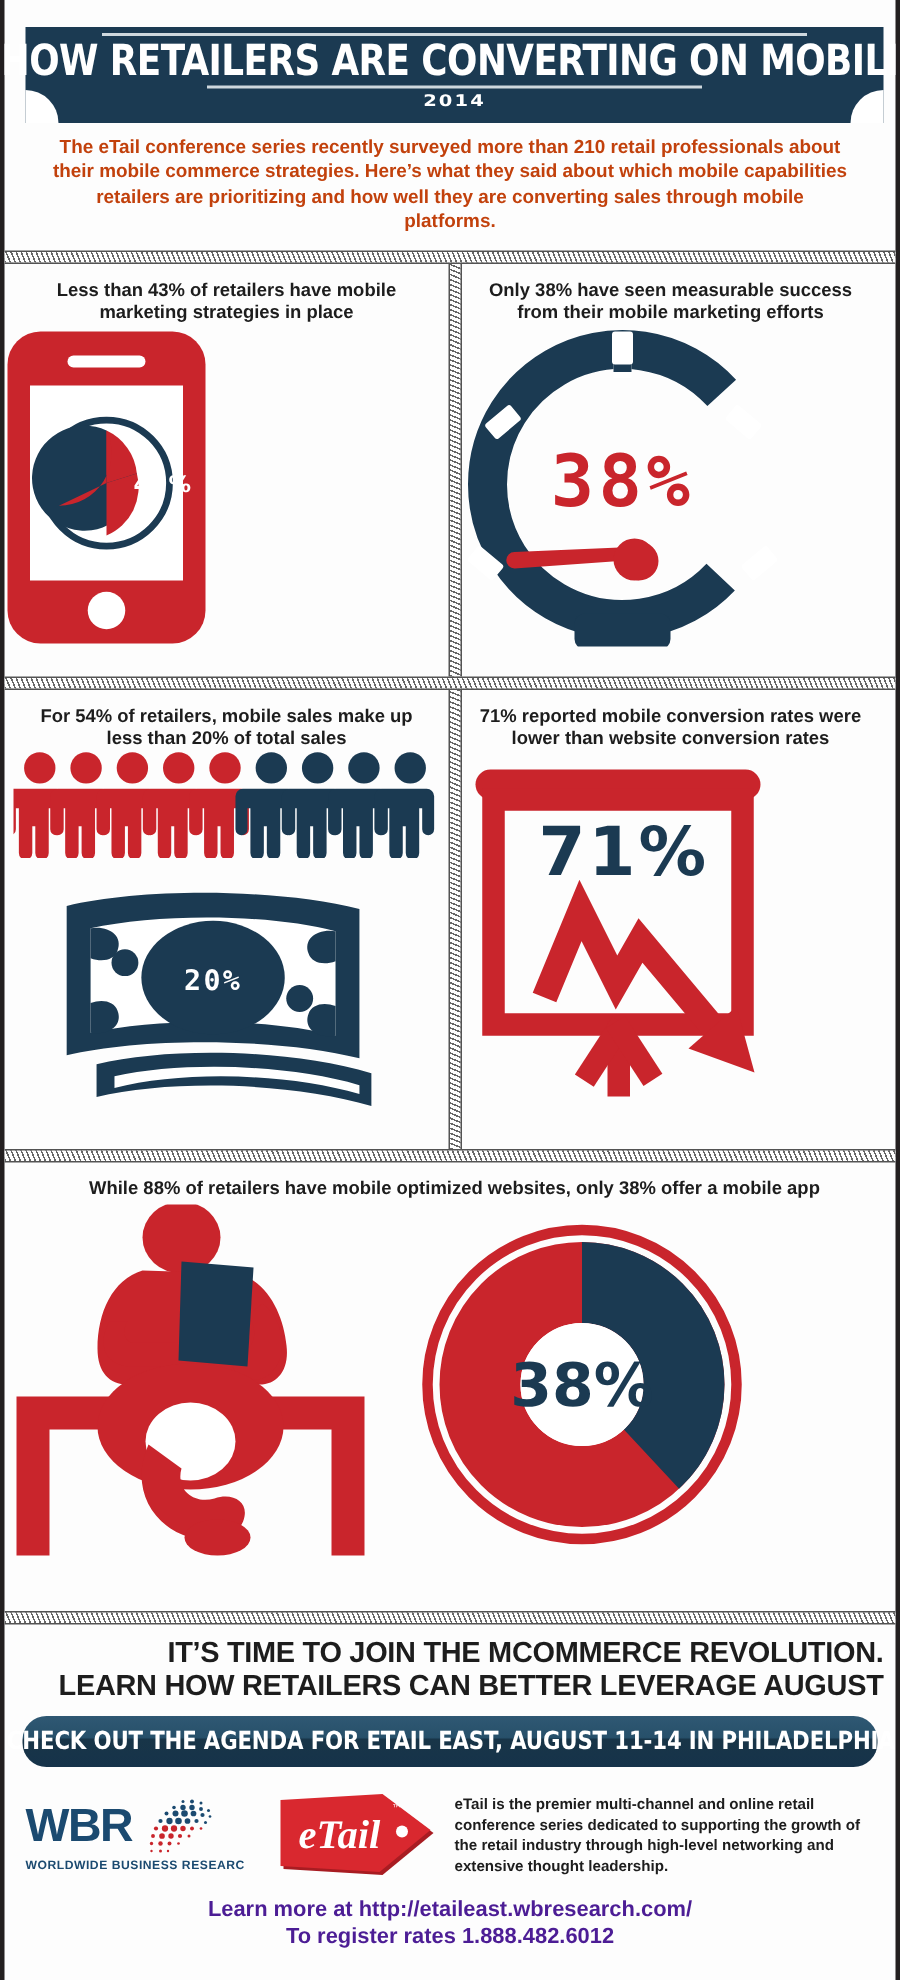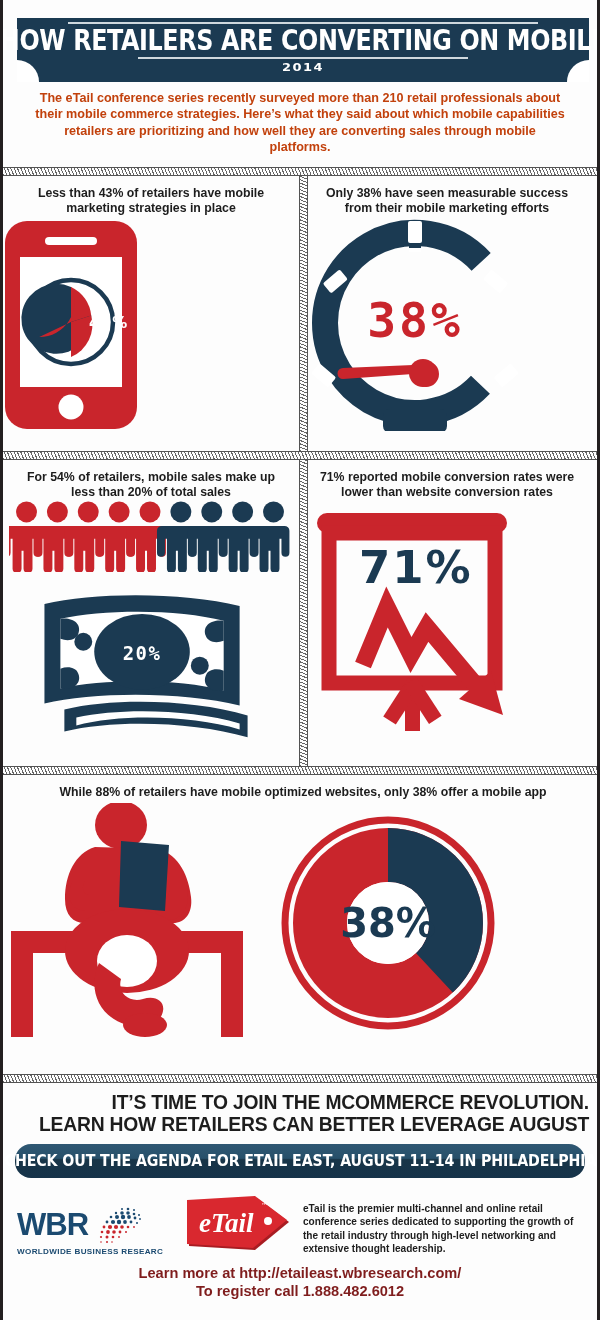--- a/index.html
+++ b/index.html
@@ -151,21 +151,21 @@
     font-family: "Liberation Sans Narrow", "DejaVu Sans Condensed", "Liberation Sans", sans-serif;
     font-weight: 700;
     font-size: 16.6px;
     letter-spacing: -0.1px;
     transform: scaleX(0.95);
     white-space: nowrap;
   }
 
   
   .logo-row {
-    display: flex; align-items: flex-end;
+    display: flex; align-items: center;
     padding: 12px 14px 0 14px;
     gap: 10px;
   }
   .wbr-block { width: 158px; flex: none; }
   .wbr-top { display: flex; align-items: center; }
   .wbr-word {
     color: #1b4a70; font-weight: 700; font-size: 31px;
     letter-spacing: -1px; line-height: 32px;
   }
   .wbr-sub {
@@ -173,21 +173,21 @@
     letter-spacing: 0.35px; margin-top: 2px; white-space: nowrap;
   }
   .etail-tag { width: 108px; flex: none; margin-top: 2px; }
   .etail-desc {
     flex: 1;
     font-size: 10.1px; font-weight: 700; line-height: 13.4px;
     color: #1d1d1d; padding-top: 3px;
   }
   .contact {
     text-align: center;
-    color: #7f1d1d;
+    color: #4c1d95;
     font-weight: 700;
     font-size: 14.6px;
     line-height: 18.5px;
     padding: 8px 0 0;
   }
   svg { display: block; }
 </style>
 </head>
 <body>
 
@@ -467,16 +467,16 @@
         <text x="14" y="40" font-family="'Liberation Serif','DejaVu Serif',serif" font-size="27" font-weight="700" font-style="italic" fill="#ffffff">eTail</text>
         <text x="76" y="16" font-family="'DejaVu Sans',sans-serif" font-size="7" fill="#ffffff">™</text>
       </svg>
     </div>
 
     <div class="etail-desc">eTail is the premier multi-channel and online retail conference series dedicated to supporting the growth of the retail industry through high-level networking and extensive thought leadership.</div>
   </div>
 
   <div class="contact">
     <div>Learn more at http://etaileast.wbresearch.com/</div>
-    <div>To register call 1.888.482.6012</div>
+    <div>To register rates 1.888.482.6012</div>
   </div>
 
 </div>
 
 </body></html>

